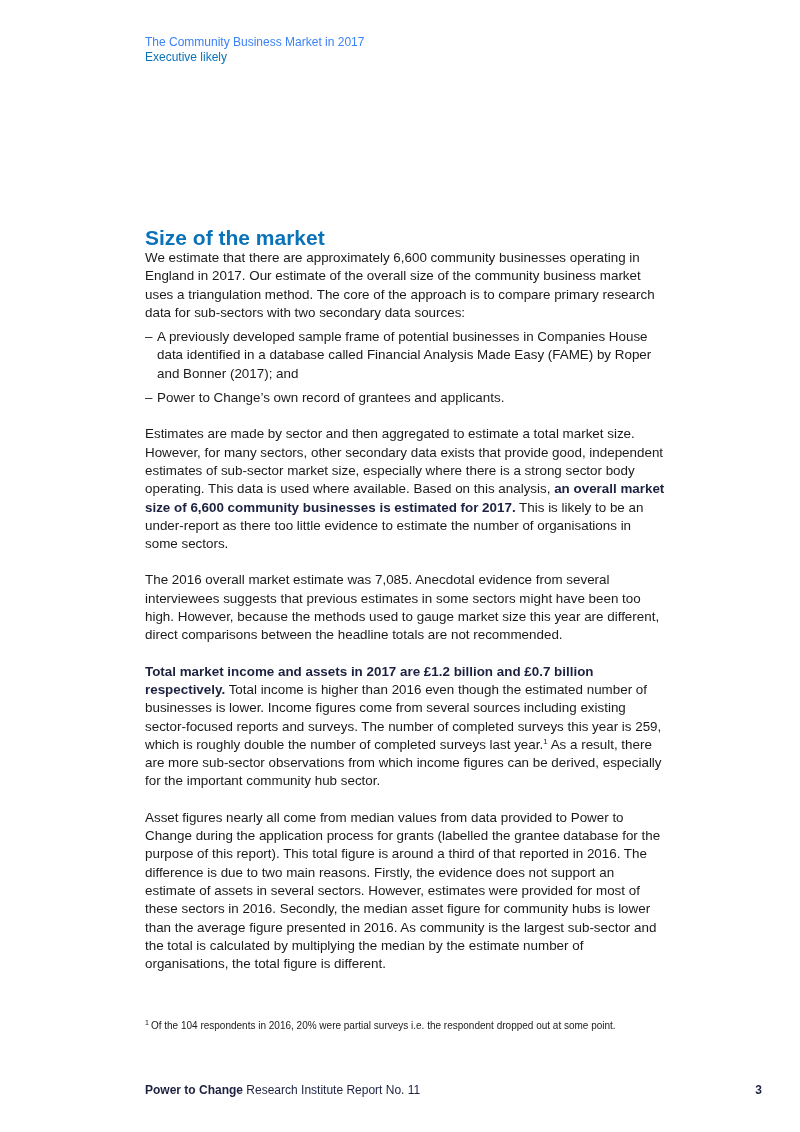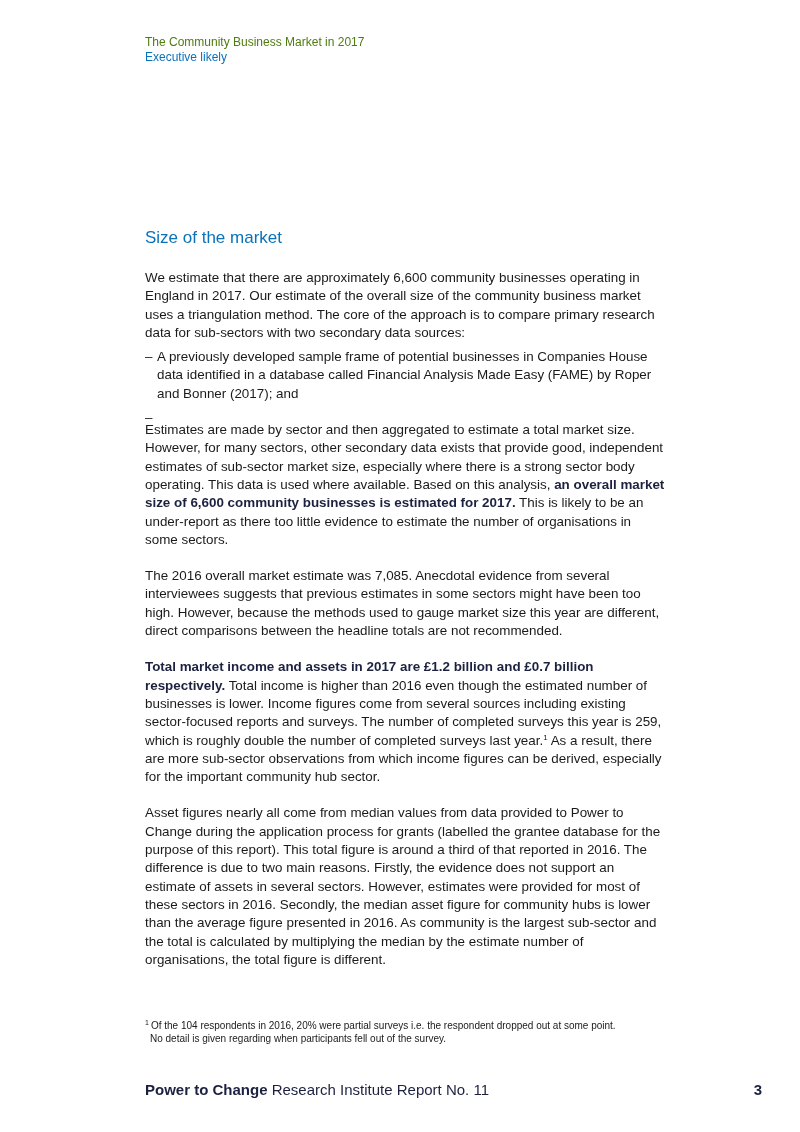--- a/index.html
+++ b/index.html
@@ -16,48 +16,47 @@
       color: #1a1a1a;
     }
     .running-header {
       position: absolute;
       left: 145px;
       top: 35px;
       font-size: 12px;
       line-height: 15px;
     }
     .running-header .doc-title {
-      color: #4d7c0f;
+      color: #3b82f6;
       text-align: center;
     }
     .running-header .section-name {
       color: #0a72b8;
     }
     .content {
       position: absolute;
       left: 145px;
       top: 227px;
       width: 520px;
     }
     h2.section-heading {
       margin: 0 0 0 0;
-      font-weight: normal;
-      font-size: 17px;
+      font-weight: bold;
+      font-size: 21px;
       line-height: 22px;
       color: #0a72b8;
     }
     p.para {
       margin: 0 0 18px 0;
       font-size: 13.4px;
       line-height: 18.3px;
       color: #1a1a1a;
     }
     p.para.tight {
       margin-bottom: 6px;
-      margin-top: 20px;
     }
     .bullets {
       margin: 0 0 18px 0;
       padding: 0;
       list-style: none;
     }
     .bullets li {
       position: relative;
       padding-left: 12px;
       font-size: 13.4px;
@@ -95,21 +94,21 @@
     }
     .footnote .fn-line2 {
       padding-left: 5px;
       display: block;
     }
     .page-footer {
       position: absolute;
       left: 145px;
       top: 1083px;
       width: 617px;
-      font-size: 15px;
+      font-size: 12px;
       line-height: 14px;
       color: #1c2140;
     }
     .page-footer .org {
       font-weight: bold;
     }
     .page-footer .page-number {
       position: absolute;
       right: 0;
       top: 0;
@@ -129,33 +128,33 @@
 
   <p class="para tight">We estimate that there are approximately 6,600 community businesses operating in England in 2017. Our estimate of the overall size of the community business market uses a triangulation method. The core of the approach is to compare primary research data for sub-sectors with two secondary data sources:</p>
 
   <ul class="bullets">
     <li>
       <span class="dash">–</span>
       <span>A previously developed sample frame of potential businesses in Companies House data identified in a database called Financial Analysis Made Easy (FAME) by Roper and Bonner (2017); and</span>
     </li>
     <li>
       <span class="dash">–</span>
+      <span>Power to Change’s own record of grantees and applicants.</span>
     </li>
   </ul>
 
   <p class="para"><span>Estimates are made by sector and then aggregated to estimate a total market size. However, for many sectors, other secondary data exists that provide good, independent estimates of sub-sector market size, especially where there is a strong sector body operating. This data is used where available. Based on this analysis, </span><strong class="emph">an overall market size of 6,600 community businesses is estimated for 2017.</strong><span> This is likely to be an under-report as there too little evidence to estimate the number of organisations in some sectors.</span></p>
 
   <p class="para">The 2016 overall market estimate was 7,085. Anecdotal evidence from several interviewees suggests that previous estimates in some sectors might have been too high. However, because the methods used to gauge market size this year are different, direct comparisons between the headline totals are not recommended.</p>
 
   <p class="para"><strong class="emph">Total market income and assets in 2017 are £1.2 billion and £0.7 billion respectively.</strong><span> Total income is higher than 2016 even though the estimated number of businesses is lower. Income figures come from several sources including existing sector-focused reports and surveys. The number of completed surveys this year is 259, which is roughly double the number of completed surveys last year.</span><sup class="fn-ref">1</sup><span> As a result, there are more sub-sector observations from which income figures can be derived, especially for the important community hub sector.</span></p>
 
   <p class="para">Asset figures nearly all come from median values from data provided to Power to Change during the application process for grants (labelled the grantee database for the purpose of this report). This total figure is around a third of that reported in 2016. The difference is due to two main reasons. Firstly, the evidence does not support an estimate of assets in several sectors. However, estimates were provided for most of these sectors in 2016. Secondly, the median asset figure for community hubs is lower than the average figure presented in 2016. As community is the largest sub-sector and the total is calculated by multiplying the median by the estimate number of organisations, the total figure is different.</p>
 </div>
 
 <div class="footnote">
   <span class="fn-num">1</span><span>Of the 104 respondents in 2016, 20% were partial surveys i.e. the respondent dropped out at some point.</span>
-  <span class="fn-line2">No detail is given regarding when participants fell out of the survey.</span>
 </div>
 
 <div class="page-footer">
   <span class="org">Power to Change</span><span> Research Institute Report No. 11</span>
   <span class="page-number">3</span>
 </div>
 
 </body></html>

